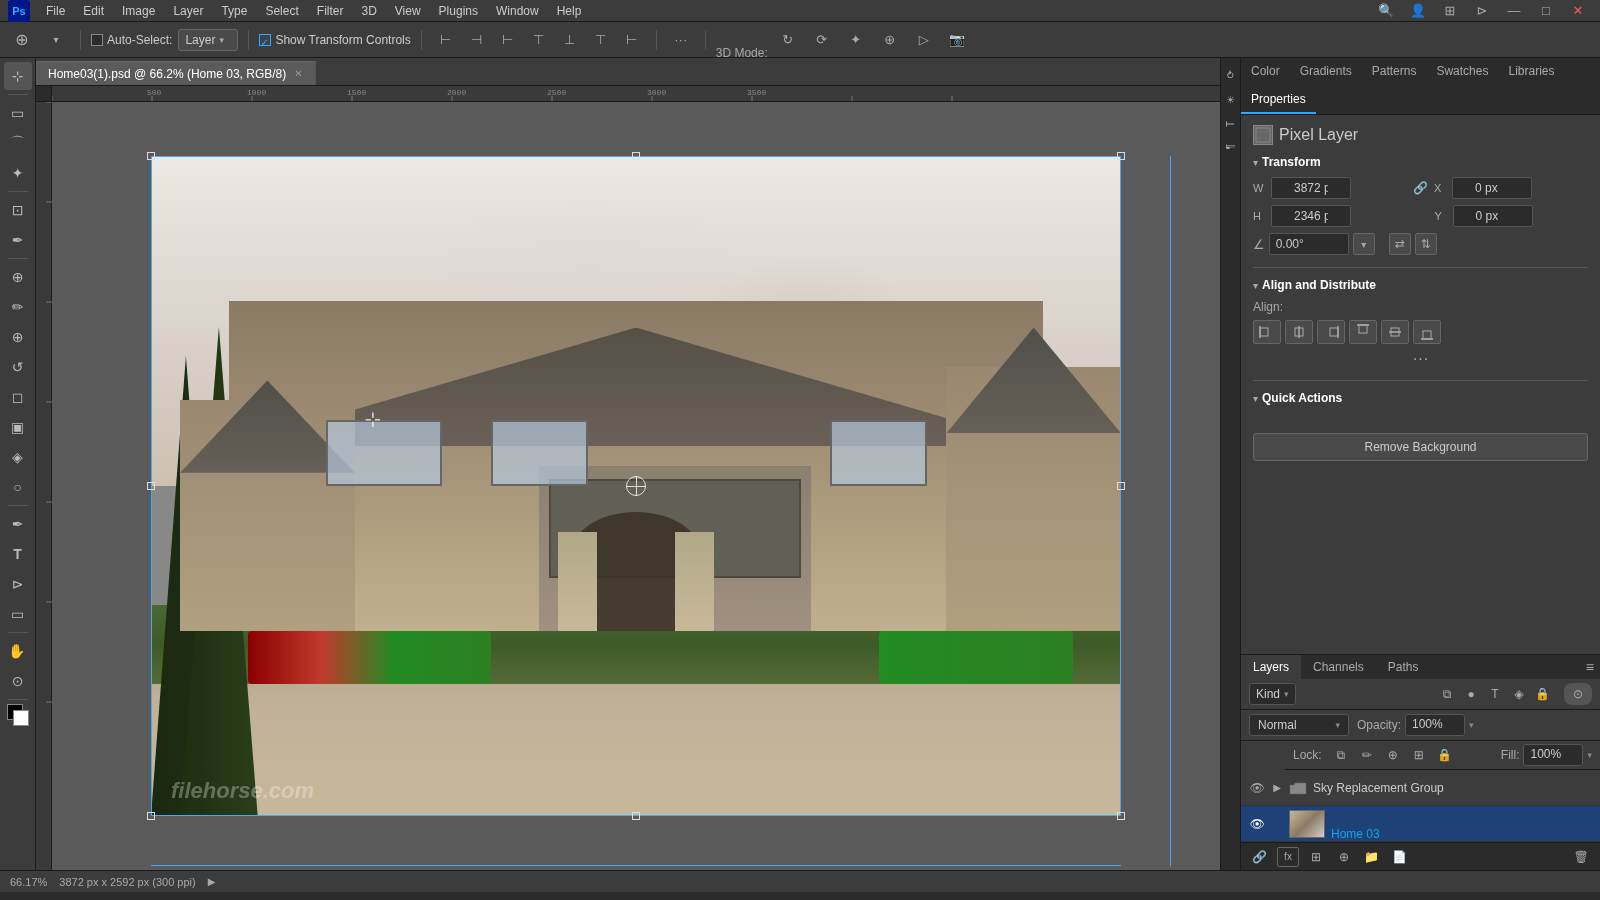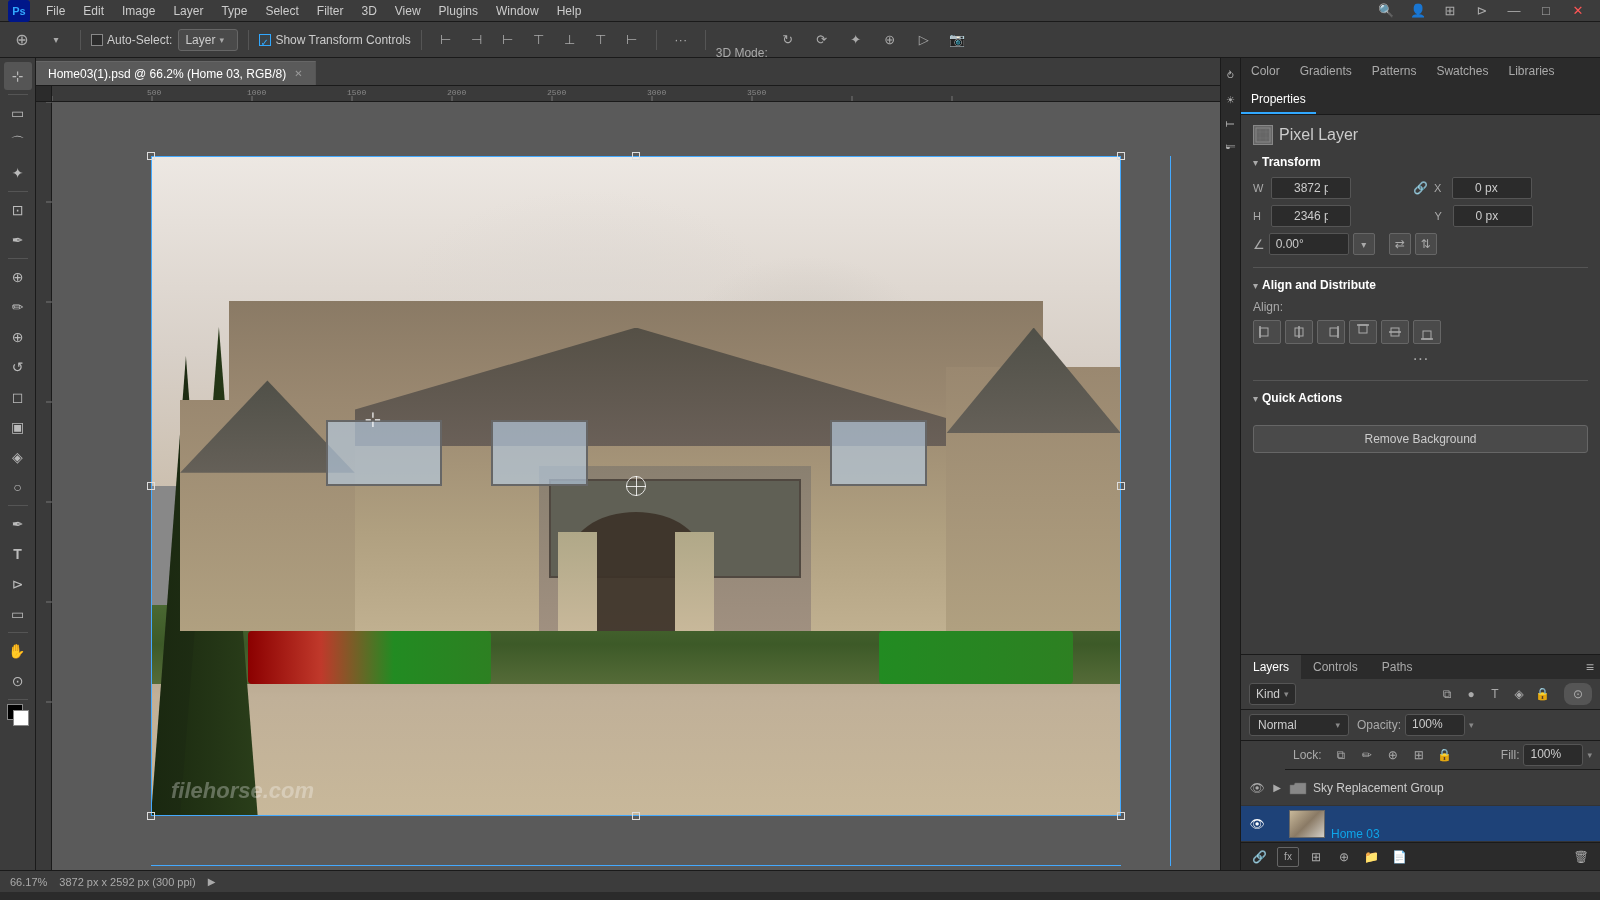--- a/index.html
+++ b/index.html
@@ -71,21 +71,21 @@
     .transform-input { background: #2b2b2b; border: 1px solid #555; color: #ccc; font-size: 12px; padding: 2px 22px; width: 80px; height: 22px; border-radius: 2px; }
     .link-icon { color: #aaa; font-size: 12px; cursor: pointer; }
     .angle-row { display: flex; align-items: center; gap: 6px; margin-bottom: 6px; }
     .angle-input-group { display: flex; align-items: center; gap: 4px; }
     .angle-value { background: #2b2b2b; border: 1px solid #555; color: #ccc; font-size: 12px; padding: 2px 6px; width: 80px; height: 22px; border-radius: 2px; display: flex; align-items: center; }
     .divider { height: 1px; background: #555; margin: 10px 0; }
     .align-section-title { font-size: 12px; color: #aaa; margin-bottom: 6px; }
     .align-buttons { display: flex; gap: 4px; flex-wrap: wrap; margin-bottom: 6px; }
     .align-btn { width: 28px; height: 24px; background: #4a4a4a; border: 1px solid #666; border-radius: 2px; display: flex; align-items: center; justify-content: center; cursor: pointer; font-size: 11px; color: #bbb; }
     .more-btn { display: flex; align-items: center; justify-content: center; color: #aaa; font-size: 16px; cursor: pointer; margin-top: 4px; }
-    .quick-actions-btn { width: 100%; padding: 6px 10px; background: #4a4a4a; border: 1px solid #666; border-radius: 3px; color: #ccc; font-size: 12px; cursor: pointer; text-align: center; margin-top: 12px; }
+    .quick-actions-btn { width: 100%; padding: 6px 10px; background: #4a4a4a; border: 1px solid #666; border-radius: 3px; color: #ccc; font-size: 12px; cursor: pointer; text-align: center; margin-top: 20px; }
 
     
     .layers-panel { border-top: 1px solid #1a1a1a; }
     .layers-tabs { display: flex; background: #2b2b2b; }
     .layers-tab { padding: 5px 12px; font-size: 12px; color: #aaa; cursor: pointer; }
     .layers-tab.active { color: #fff; background: #3c3c3c; }
     .layers-filter-bar { display: flex; align-items: center; padding: 4px 8px; gap: 4px; background: #3c3c3c; border-bottom: 1px solid #1a1a1a; }
     .filter-kind { display: flex; align-items: center; background: #2b2b2b; border: 1px solid #555; border-radius: 3px; padding: 2px 6px; gap: 4px; font-size: 12px; color: #ccc; cursor: pointer; height: 22px; }
     .filter-icons { display: flex; gap: 2px; margin-left: auto; }
     .filter-icon-btn { width: 22px; height: 22px; display: flex; align-items: center; justify-content: center; color: #aaa; font-size: 12px; cursor: pointer; border-radius: 2px; }
@@ -480,21 +480,21 @@
           <span class="arrow">▾</span>
           <span class="section-title">Quick Actions</span>
         </div>
         <button class="quick-actions-btn">Remove Background</button>
       </div>
     </div>
 
     <div class="layers-panel">
       <div class="layers-tabs">
         <div class="layers-tab active">Layers</div>
-        <div class="layers-tab">Controls</div>
+        <div class="layers-tab">Channels</div>
         <div class="layers-tab">Paths</div>
         <div style="margin-left:auto;display:flex;align-items:center;padding:0 6px;">
           <div style="font-size:14px;color:#aaa;cursor:pointer;">≡</div>
         </div>
       </div>
 
       <div class="layers-filter-bar">
         <div class="filter-kind">
           <span>Kind</span>
           <span style="font-size:9px;color:#888;">▾</span>

